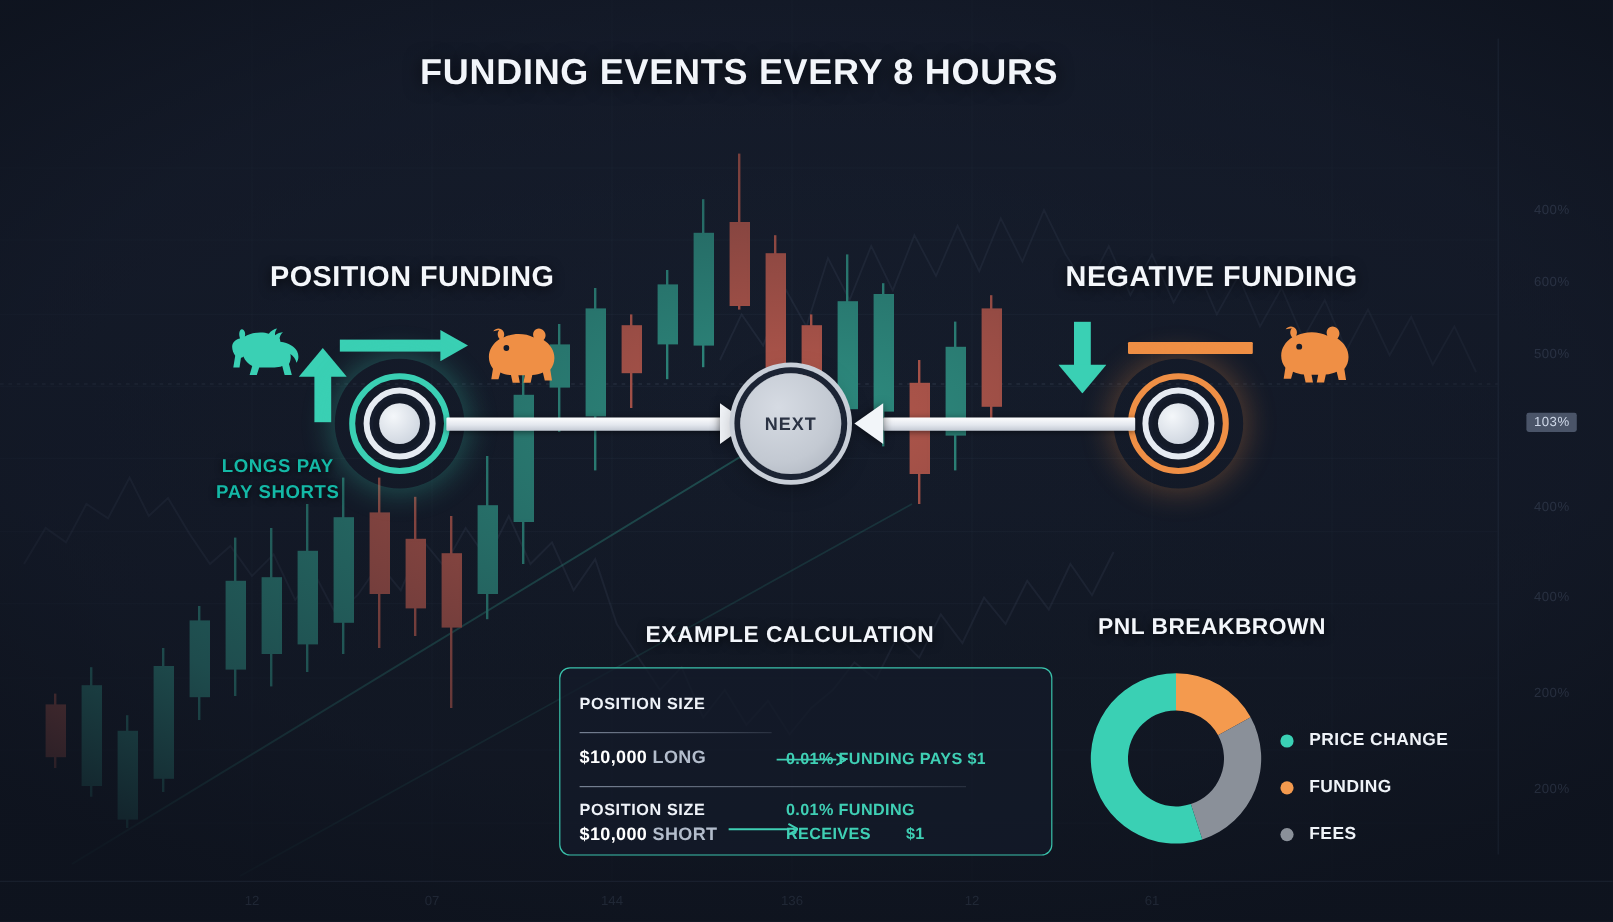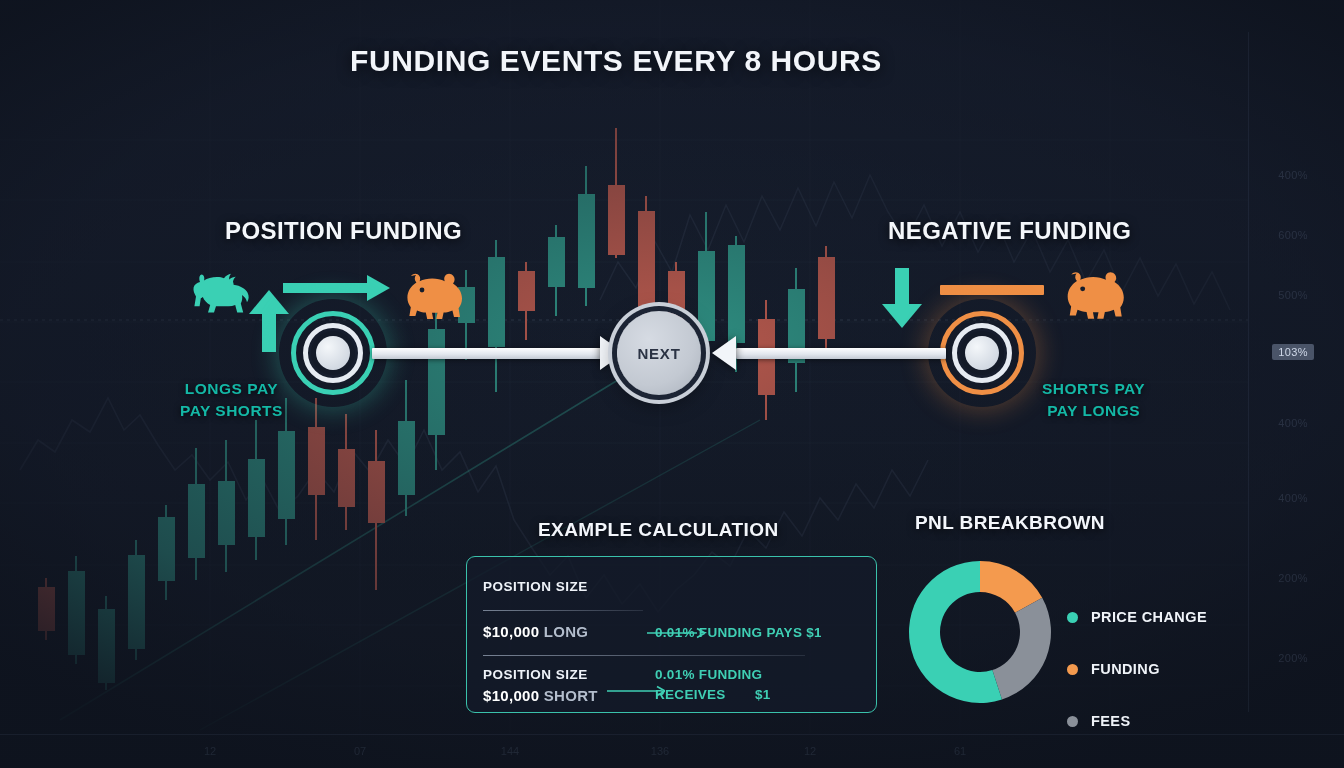--- a/index.html
+++ b/index.html
@@ -135,21 +135,21 @@
   .calc-arrow{ position:absolute; }
 
   
   .pnl-title{
     position:absolute; left:915px; top:512px; font-size:19px; font-weight:700;
     letter-spacing:.4px; color:#f3f6fb; text-shadow:0 2px 8px rgba(0,0,0,.7);
   }
   .donut{ position:absolute; left:905px; top:557px; width:150px; height:150px; }
   .legend{ position:absolute; left:1067px; top:607px; }
   .legend-row{ display:flex; align-items:center; height:20px; white-space:nowrap; }
-  .legend-row + .legend-row{ margin-top:32px; }
+  .legend-row + .legend-row{ margin-top:19px; }
   .legend-dot{ width:11px; height:11px; border-radius:50%; margin-right:13px; flex:0 0 auto; }
   .legend-label{ font-size:14.5px; font-weight:700; letter-spacing:.4px; color:#eff3f8; }
 </style>
 </head>
 <body>
 
 <svg id="bg-chart" viewBox="0 0 1344 768">
   <defs>
     <linearGradient id="bgGrad" x1="0" y1="0" x2="0" y2="1">
       <stop offset="0%" stop-color="#171f2f"></stop>
@@ -385,24 +385,20 @@
   <div class="node orange" style="left:940px; top:311px">
     <div class="glow"></div>
     <div class="ring-outer"></div>
     <div class="ring-mid"></div>
     <div class="ring-core"></div>
   </div>
 
   <div class="connector" style="left:736px; top:348px; width:210px"></div>
   <div class="arrowhead left" style="left:712px; top:336px"></div>
 
-  <div class="panel-sub" style="left:1042px; top:378px">
-    <div>SHORTS PAY</div>
-    <div>PAY LONGS</div>
-  </div>
 
   <div class="calc-title">EXAMPLE CALCULATION</div>
   <div class="calc-box">
     <div class="calc-label" style="left:16px; top:22px">POSITION SIZE</div>
     <div class="calc-rule" style="left:16px; top:53px; width:160px"></div>
 
     <div class="calc-amount" style="left:16px; top:66px">
       <span>$10,000</span>
       <span class="side">LONG</span>
     </div>

